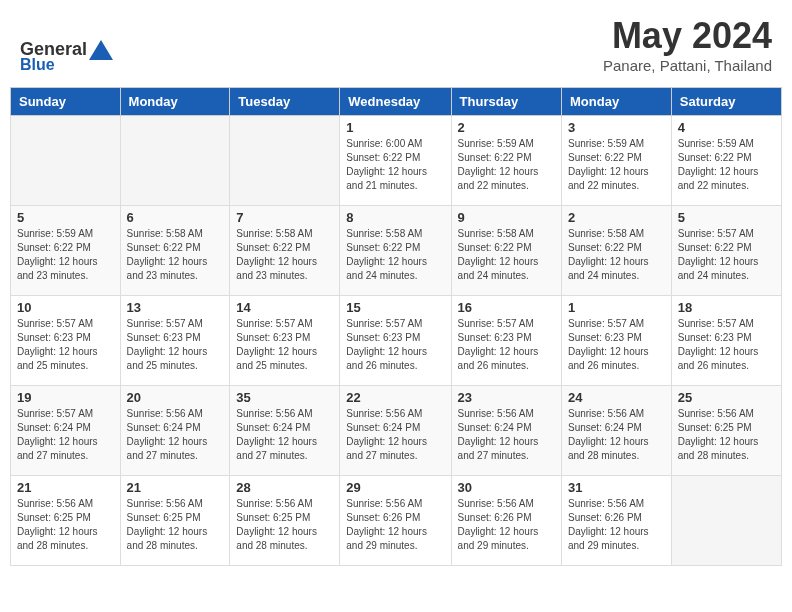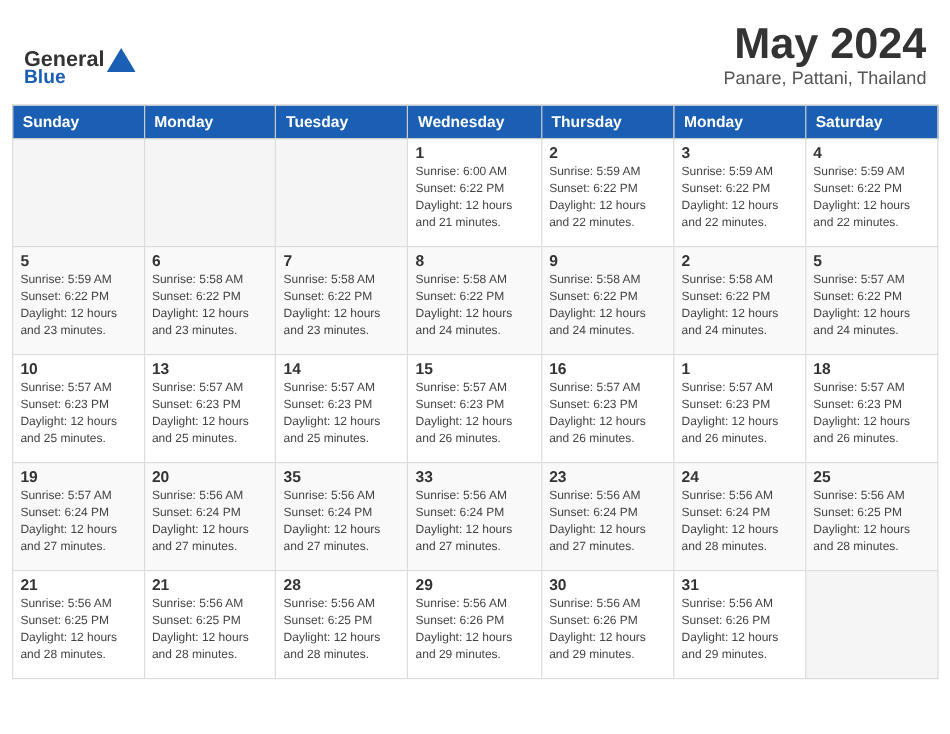--- a/index.html
+++ b/index.html
@@ -277,21 +277,21 @@
 and 27 minutes.</div>
         </td>
         <td>
           <span class="day-number">35</span>
           <div class="day-info" style="white-space: pre-line;">Sunrise: 5:56 AM
 Sunset: 6:24 PM
 Daylight: 12 hours
 and 27 minutes.</div>
         </td>
         <td>
-          <span class="day-number">33</span>
+          <span class="day-number">22</span>
           <div class="day-info" style="white-space: pre-line;">Sunrise: 5:56 AM
 Sunset: 6:24 PM
 Daylight: 12 hours
 and 27 minutes.</div>
         </td>
         <td>
           <span class="day-number">23</span>
           <div class="day-info" style="white-space: pre-line;">Sunrise: 5:56 AM
 Sunset: 6:24 PM
 Daylight: 12 hours

